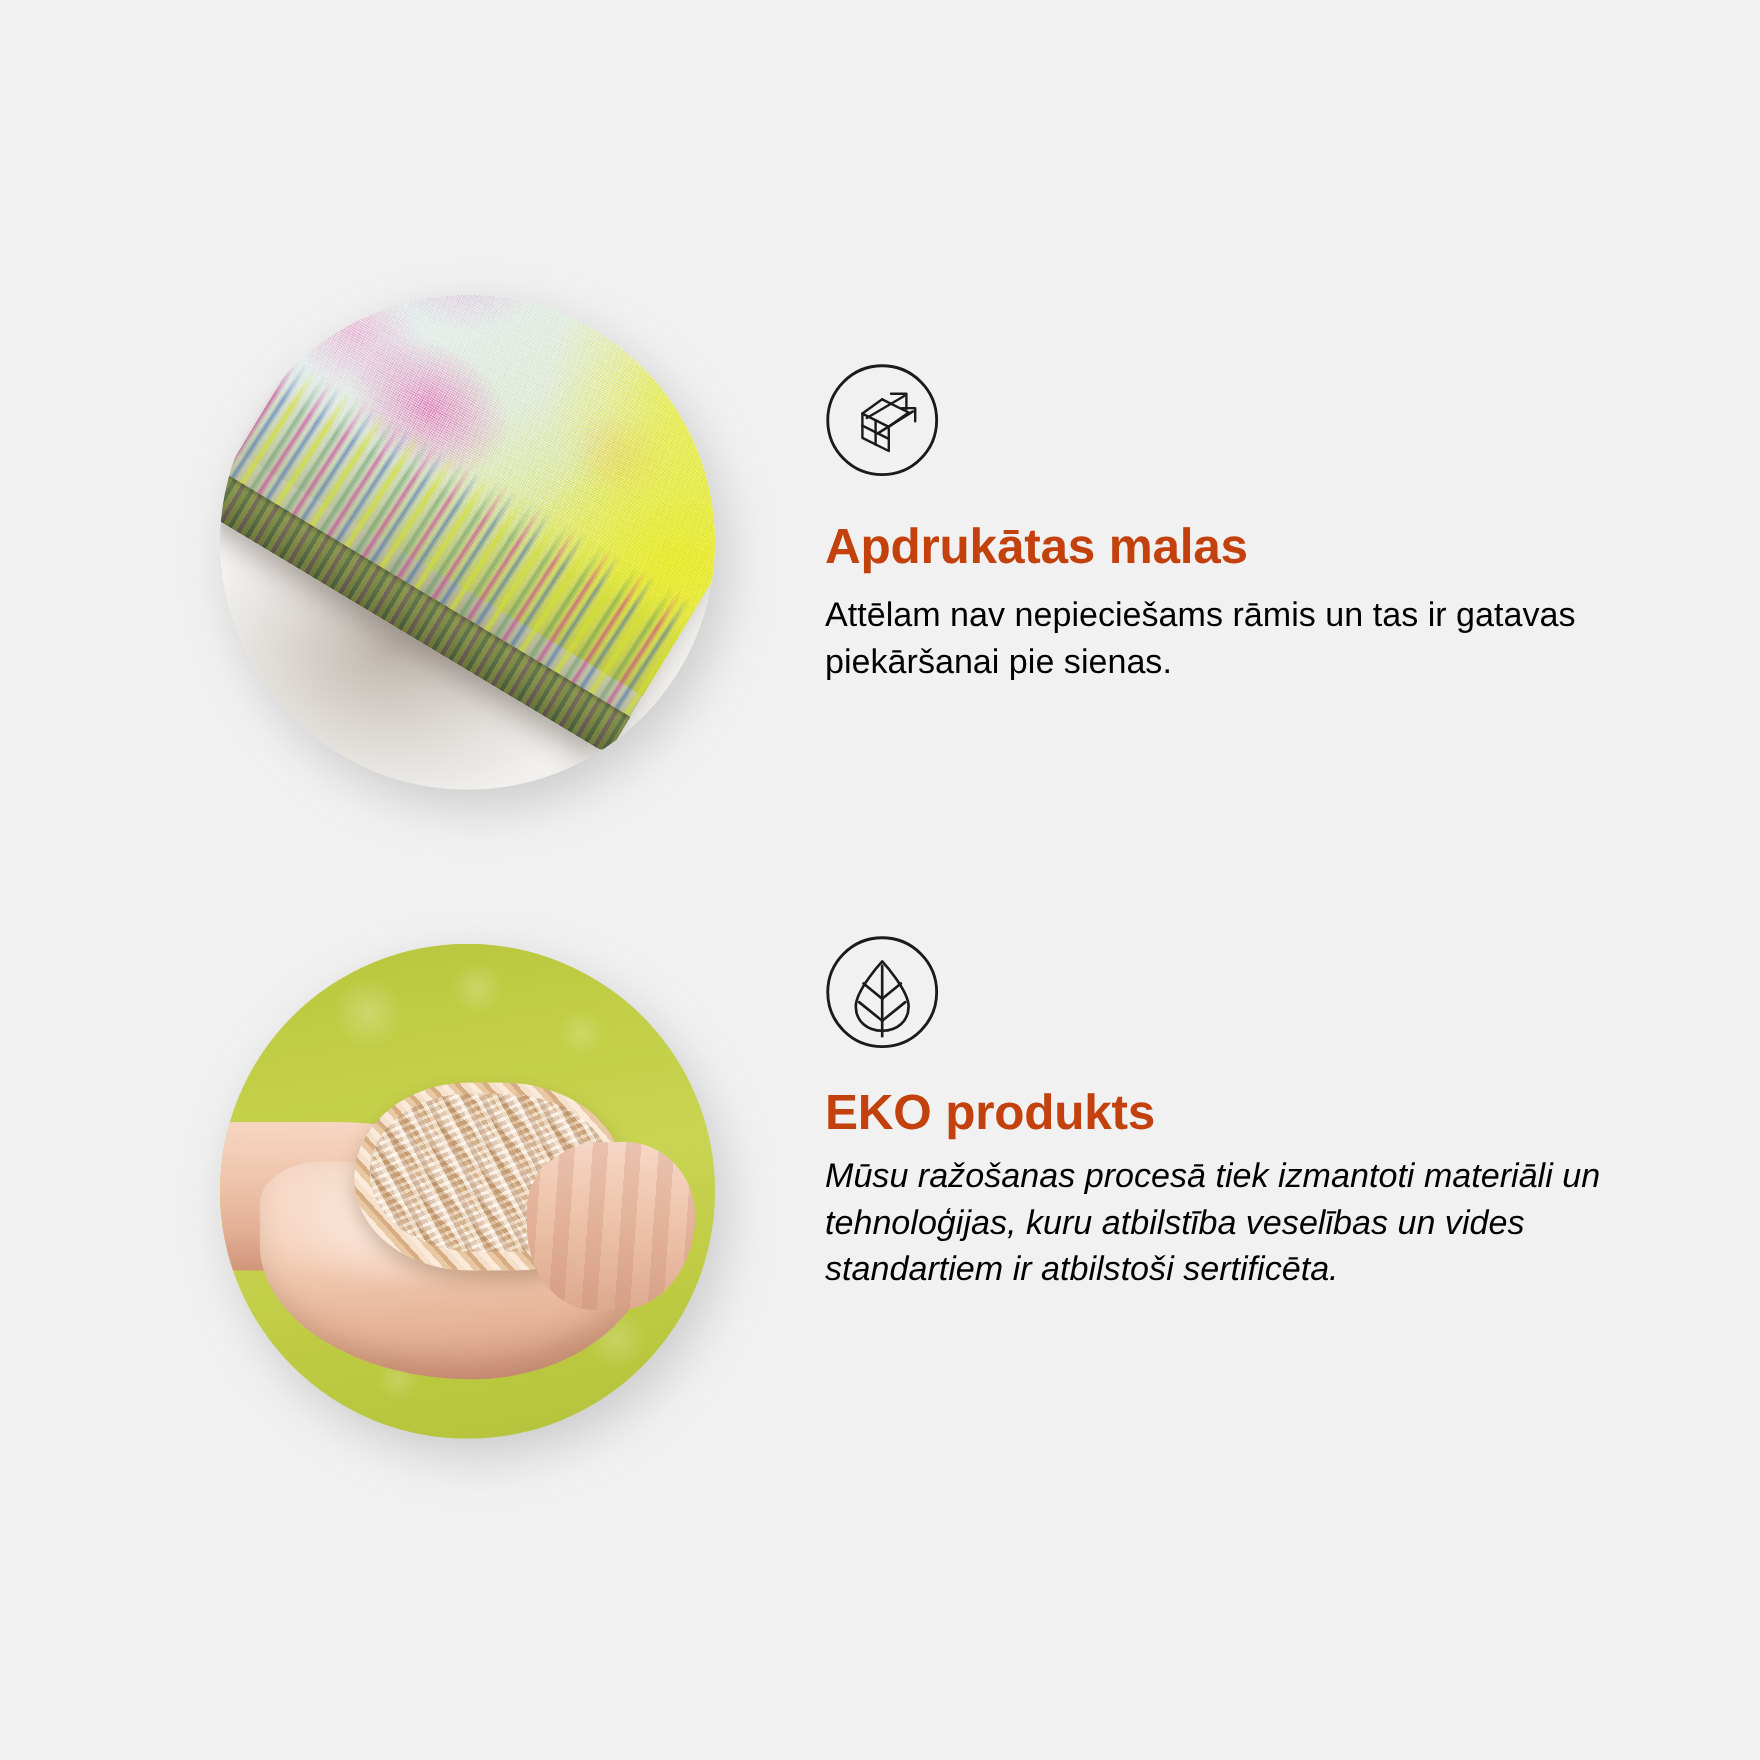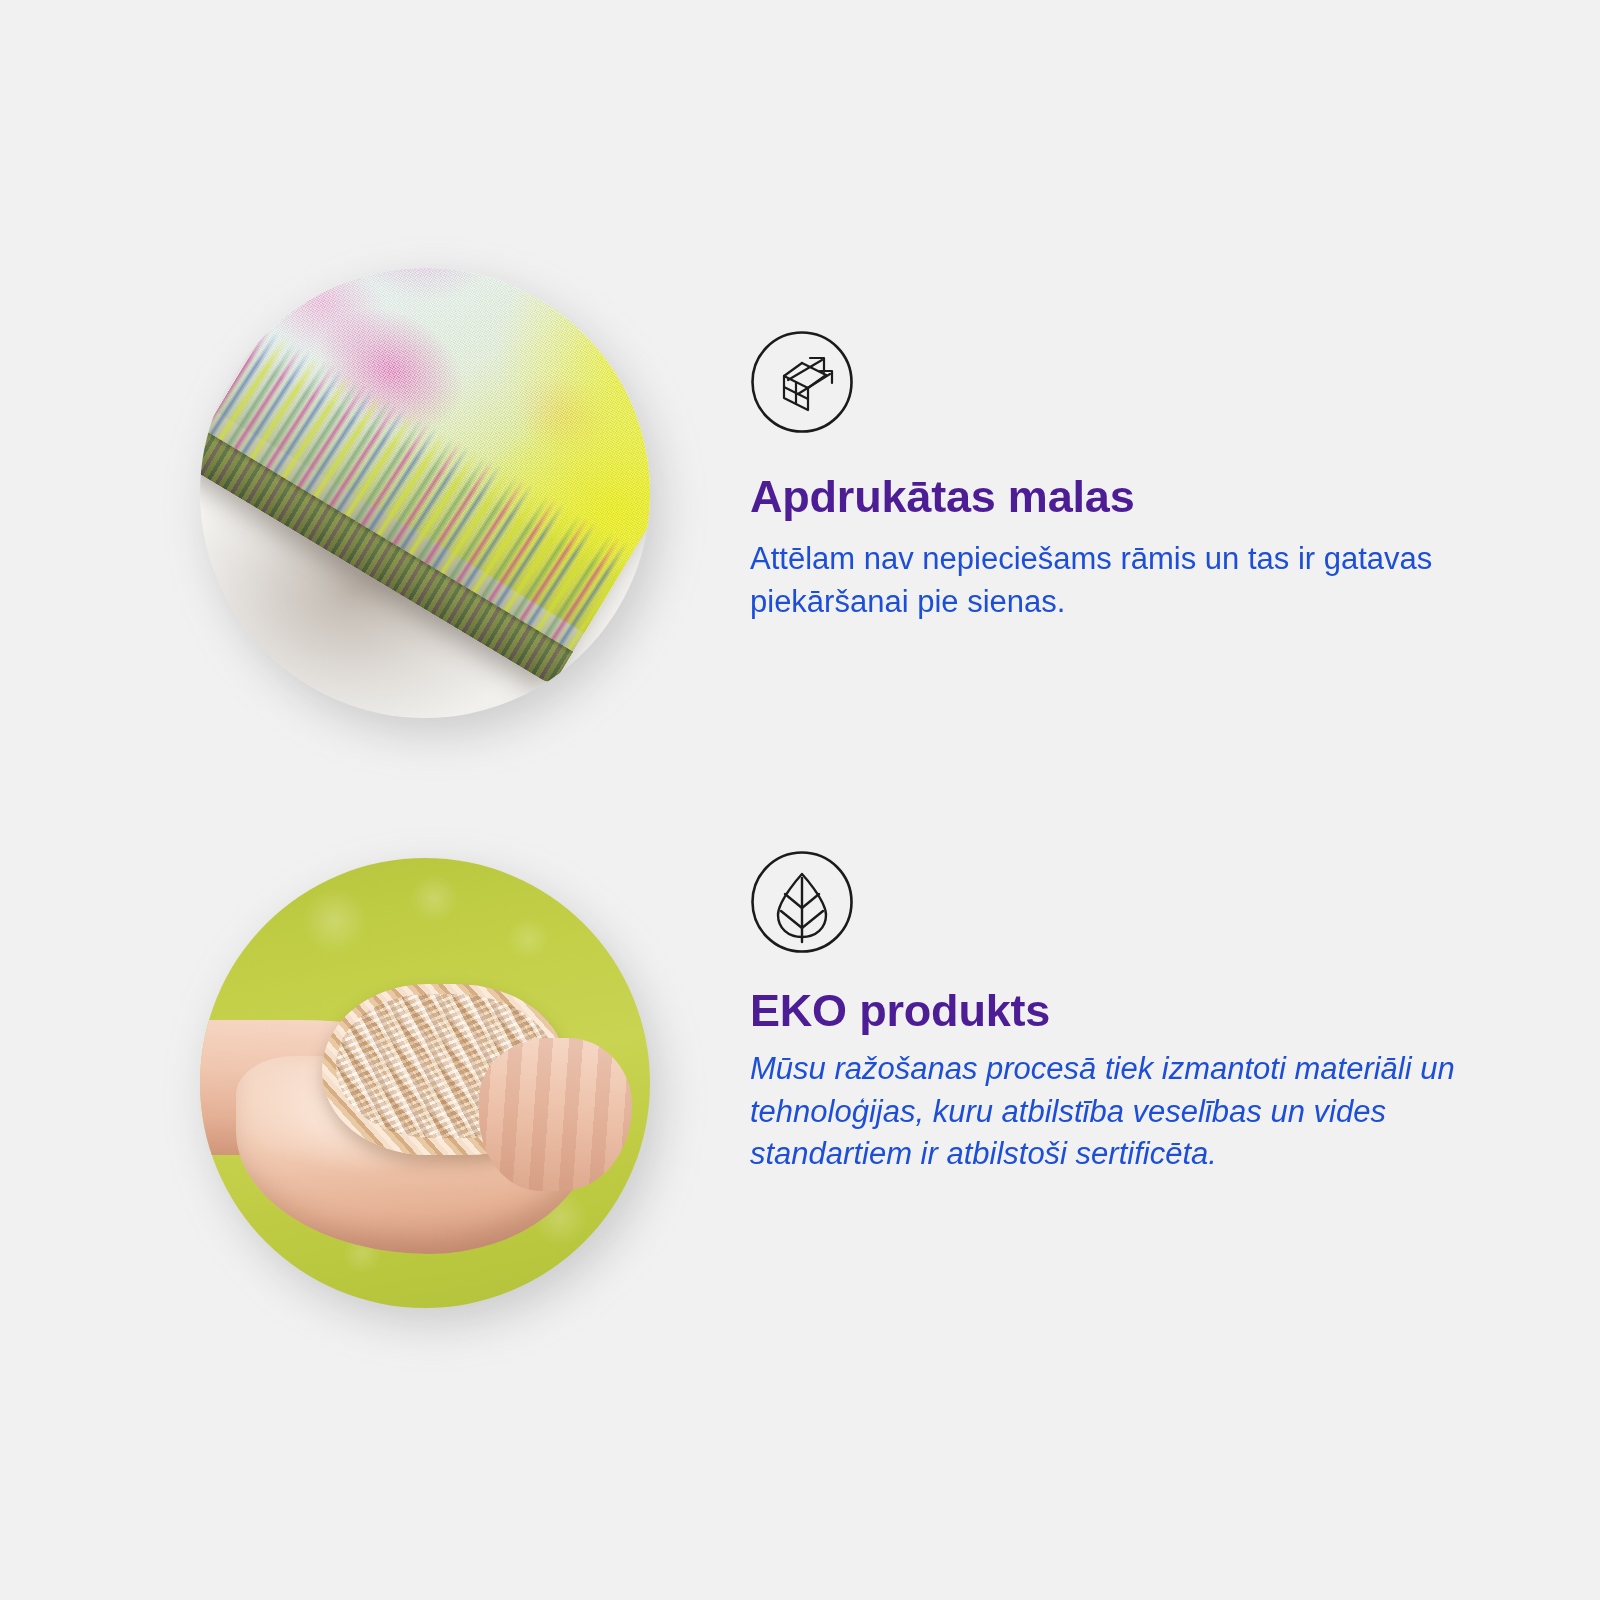--- a/index.html
+++ b/index.html
@@ -210,33 +210,33 @@
 
   .feat-icon {
     width: 104px;
     height: 104px;
     display: block;
   }
   .feat-icon svg { display: block; }
 
   .feat-title {
     margin: 0;
-    color: #4c1d95;
+    color: #c2410c;
     font-size: 45px;
     font-weight: 700;
     letter-spacing: -0.2px;
     line-height: 1.12;
     font-family: "Liberation Sans", sans-serif;
   }
   .feature-1 .feat-title { margin-top: 38px; }
   .feature-2 .feat-title { margin-top: 32px; }
 
   .feat-desc {
     margin: 0;
-    color: #1d4ed8;
+    color: #000000;
     font-size: 31px;
     font-weight: 400;
     line-height: 1.36;
     max-width: 720px;
     font-family: "Liberation Sans", sans-serif;
   }
   .feature-1 .feat-desc { margin-top: 16px; }
   .feature-2 .feat-desc { margin-top: 12px; font-style: italic; }
 </style>
 </head>

